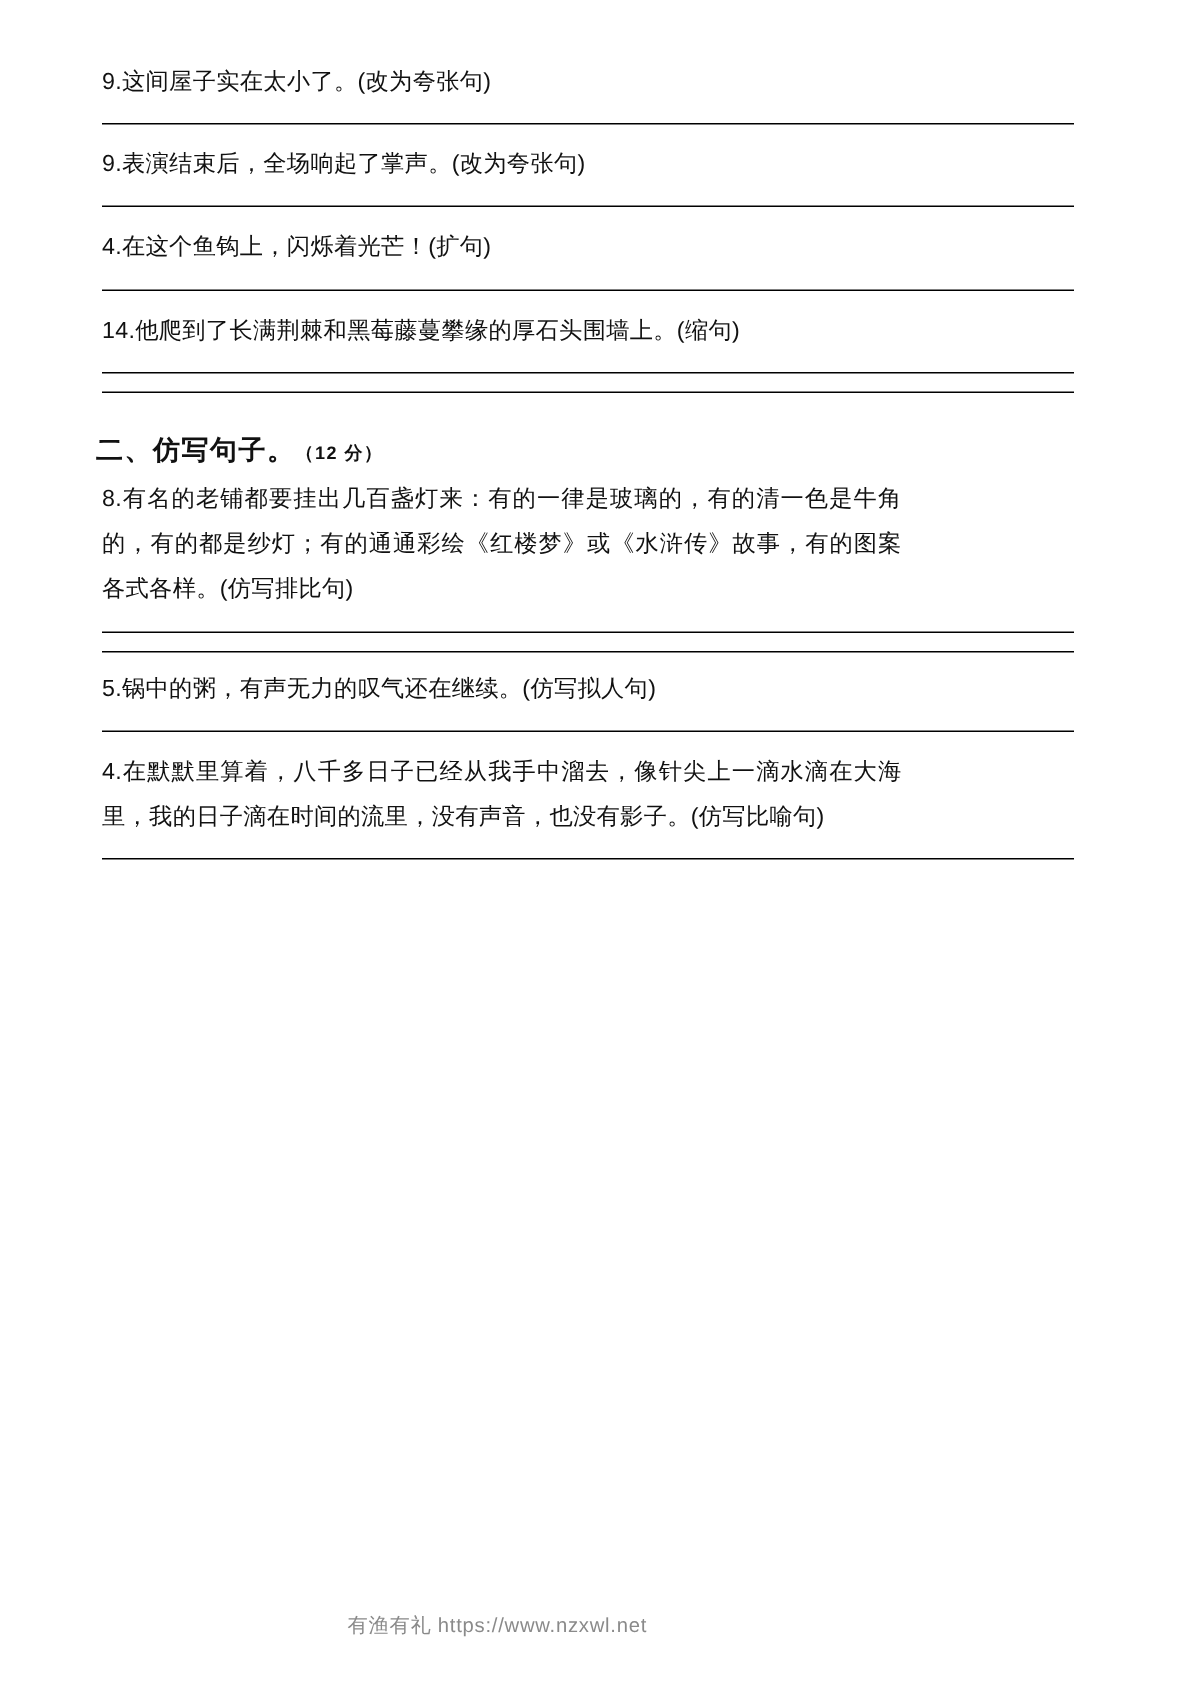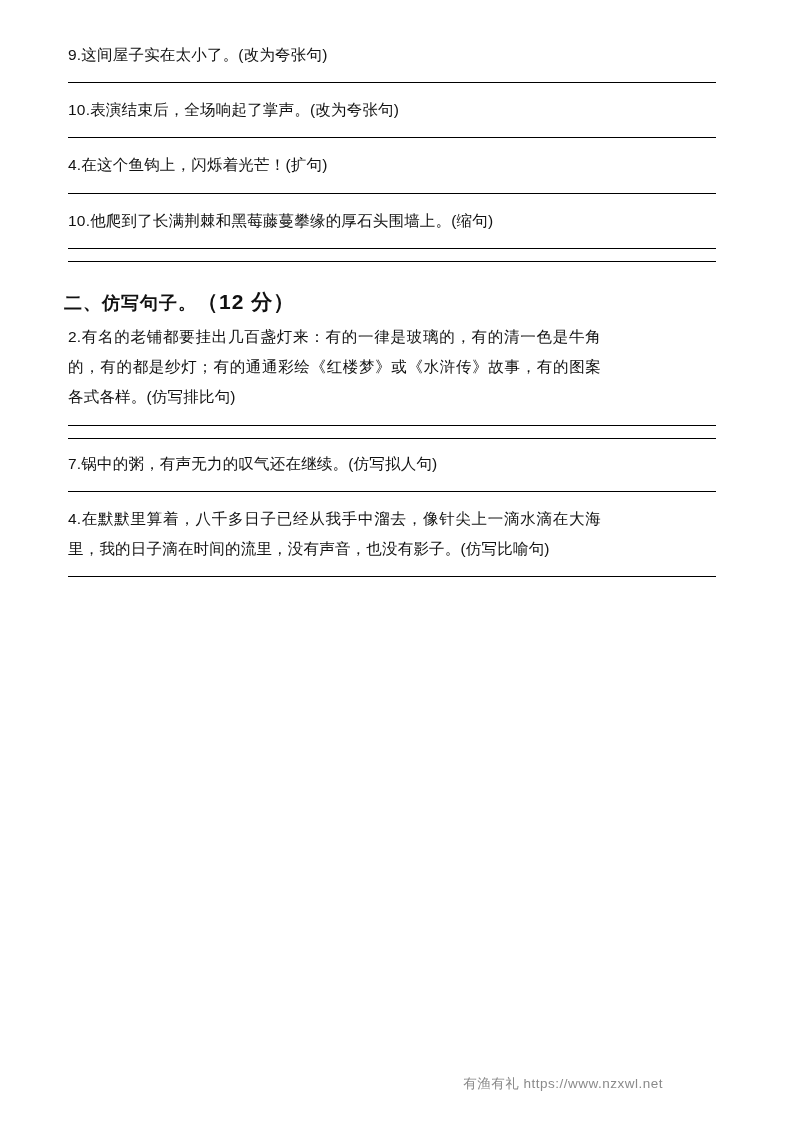--- a/index.html
+++ b/index.html
@@ -44,76 +44,76 @@
     margin-bottom: 10px;
   }
   .section-title {
     font-size: 18px;
     font-weight: bold;
     letter-spacing: 1px;
     margin: 26px 0 6px 0;
     padding-left: 2px;
   }
   .section-title .pts {
-    font-size: 21px;
+    font-size: 12px;
     font-weight: bold;
   }
   .footer {
     position: absolute;
     left: 0;
     right: 0;
     bottom: 28px;
-    text-align: right;
+    text-align: center;
     font-size: 13.5px;
     color: #8a8a8a;
     letter-spacing: 0.5px;
   }
 </style>
 </head>
 <body>
 
 <div class="page">
 
   <div class="q-block">
     <p class="q">9.这间屋子实在太小了。(改为夸张句)</p>
     <hr class="rule">
   </div>
 
   <div class="q-block">
-    <p class="q">10.表演结束后，全场响起了掌声。(改为夸张句)</p>
+    <p class="q">9.表演结束后，全场响起了掌声。(改为夸张句)</p>
     <hr class="rule">
   </div>
 
   <div class="q-block">
     <p class="q">4.在这个鱼钩上，闪烁着光芒！(扩句)</p>
     <hr class="rule">
   </div>
 
 
   <div class="q-block">
-    <p class="q">10.他爬到了长满荆棘和黑莓藤蔓攀缘的厚石头围墙上。(缩句)</p>
+    <p class="q">14.他爬到了长满荆棘和黑莓藤蔓攀缘的厚石头围墙上。(缩句)</p>
     <hr class="rule">
   </div>
 
   <div class="q-block">
     <hr class="rule">
   </div>
 
   <div class="section-title">
     <span>二、仿写句子。</span><span class="pts">（12 分）</span>
   </div>
 
   <div class="q-block">
-    <p class="q">2.有名的老铺都要挂出几百盏灯来：有的一律是玻璃的，有的清一色是牛角的，有的都是纱灯；有的通通彩绘《红楼梦》或《水浒传》故事，有的图案各式各样。(仿写排比句)</p>
+    <p class="q">8.有名的老铺都要挂出几百盏灯来：有的一律是玻璃的，有的清一色是牛角的，有的都是纱灯；有的通通彩绘《红楼梦》或《水浒传》故事，有的图案各式各样。(仿写排比句)</p>
     <hr class="rule">
     <hr class="rule tight">
   </div>
 
   <div class="q-block">
-    <p class="q">7.锅中的粥，有声无力的叹气还在继续。(仿写拟人句)</p>
+    <p class="q">5.锅中的粥，有声无力的叹气还在继续。(仿写拟人句)</p>
     <hr class="rule">
   </div>
 
 
   <div class="q-block">
     <p class="q">4.在默默里算着，八千多日子已经从我手中溜去，像针尖上一滴水滴在大海里，我的日子滴在时间的流里，没有声音，也没有影子。(仿写比喻句)</p>
     <hr class="rule">
   </div>
 
   <div class="footer">有渔有礼 https://www.nzxwl.net</div>

